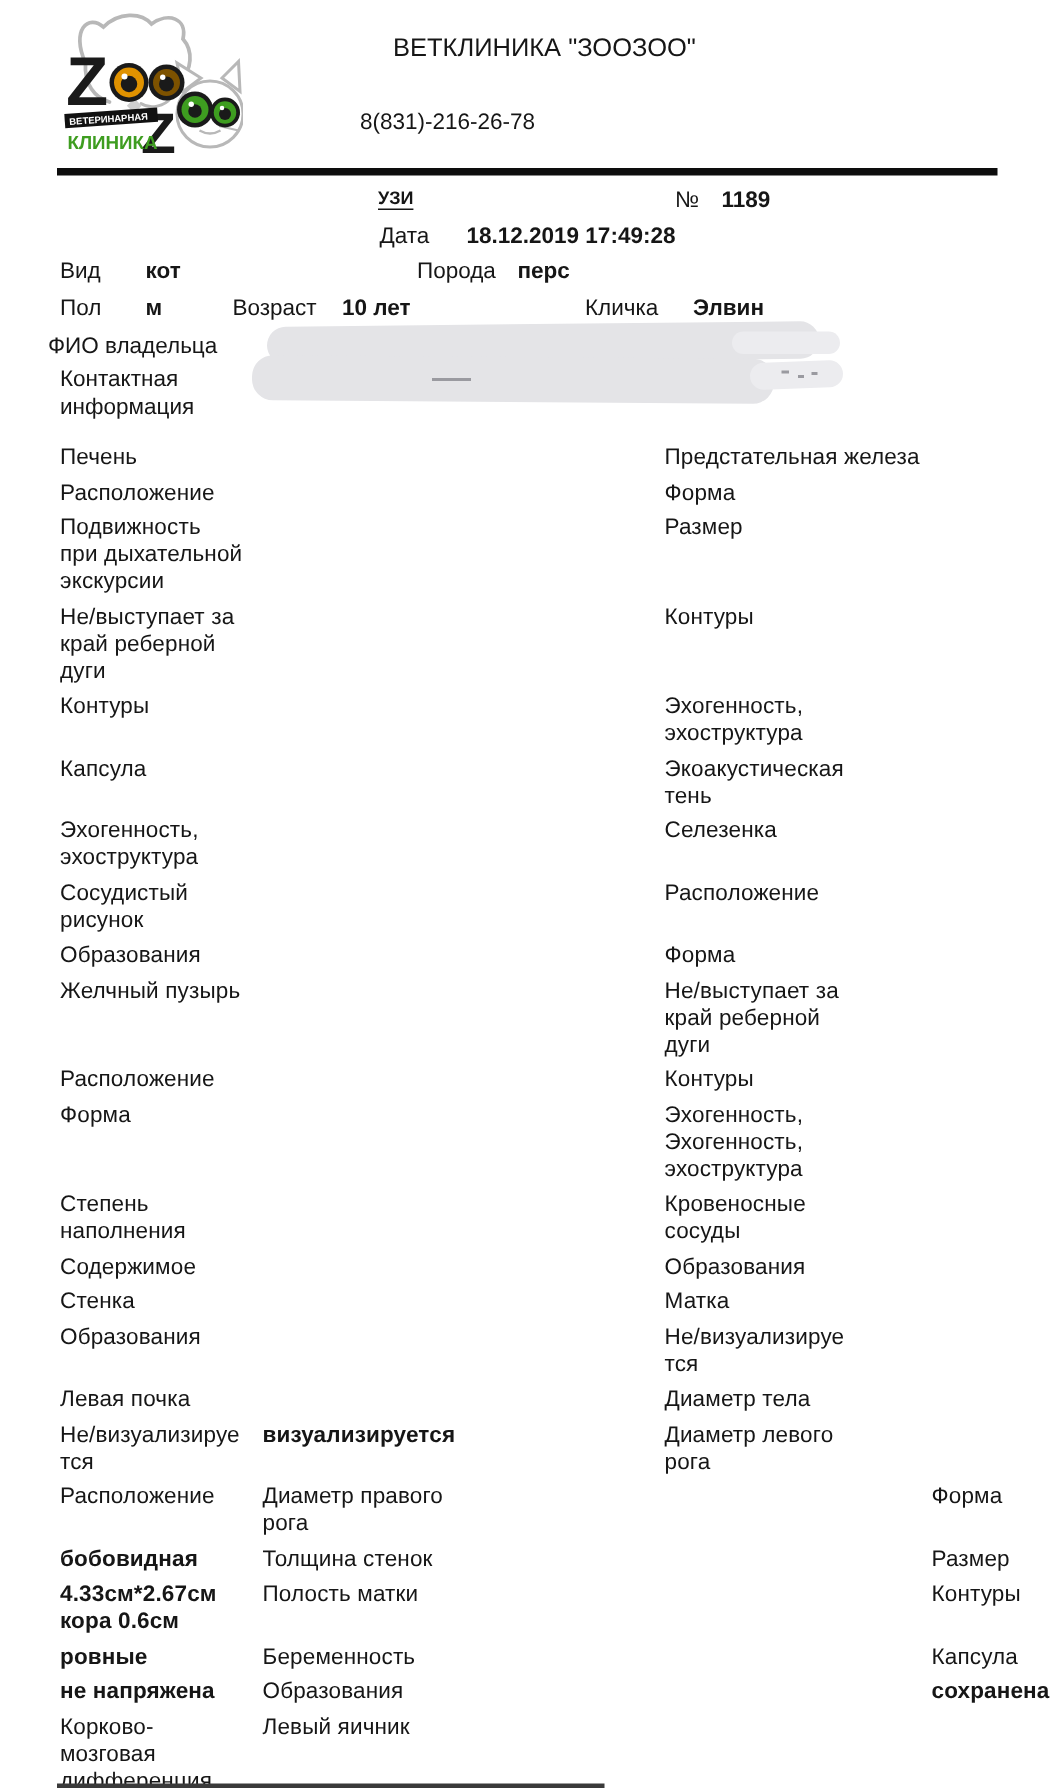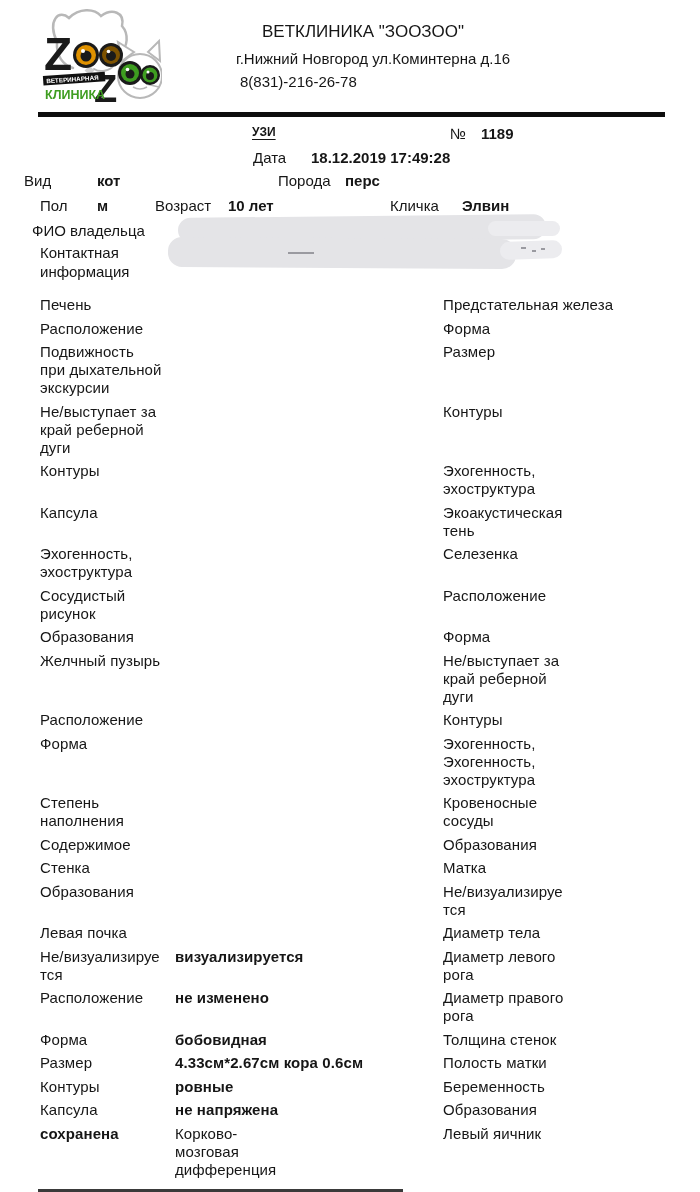--- a/index.html
+++ b/index.html
@@ -78,33 +78,32 @@
     </g>
 
     <g transform="rotate(-4 2 72)">
       <rect x="1" y="70" width="62" height="9.5" fill="#111111"></rect>
       <text x="4" y="77.5" font-size="6.3" font-weight="bold" fill="#ffffff">ВЕТЕРИНАРНАЯ</text>
     </g>
     <text x="3" y="93" font-size="12.5" font-weight="bold" fill="#3e9d20">КЛИНИКА</text>
   </svg>
 
   <div class="abs clinic-name" style="left:262px;top:22px;">ВЕТКЛИНИКА "ЗООЗОО"</div>
-  <div class="abs" style="left:236px;top:49px;">г.Нижний Новгород ул.Коминтерна д.16</div>
   <div class="abs" style="left:240px;top:72px;">8(831)-216-26-78</div>
 
   <div class="rule" style="left:38px;top:112px;width:627px;height:4.5px;"></div>
 
   <div class="abs doc-title" style="left:252px;top:123px;">УЗИ</div>
   <div class="abs" style="left:450px;top:124px;">№</div>
   <div class="abs b" style="left:481px;top:124px;">1189</div>
 
   <div class="abs" style="left:253px;top:148px;">Дата</div>
   <div class="abs b" style="left:311px;top:148px;">18.12.2019 17:49:28</div>
 
-  <div class="abs" style="left:24px;top:171px;">Вид</div>
+  <div class="abs" style="left:40px;top:171px;">Вид</div>
   <div class="abs b" style="left:97px;top:171px;">кот</div>
   <div class="abs" style="left:278px;top:171px;">Порода</div>
   <div class="abs b" style="left:345px;top:171px;">перс</div>
 
   <div class="abs" style="left:40px;top:196px;text-align:right;">Пол</div>
   <div class="abs b" style="left:97px;top:196px;">м</div>
   <div class="abs" style="left:155px;top:196px;">Возраст</div>
   <div class="abs b" style="left:228px;top:196px;">10 лет</div>
   <div class="abs" style="left:390px;top:196px;text-align:center;">Кличка</div>
   <div class="abs b" style="left:462px;top:196px;">Элвин</div>
@@ -224,21 +223,20 @@
     <div class="cell rv"></div>
 
     <div class="cell ll">Не/визуализируе
 тся</div>
     <div class="cell lv">визуализируется</div>
     <div class="cell rl">Диаметр левого
 рога</div>
     <div class="cell rv"></div>
 
     <div class="cell ll">Расположение</div>
-    <div class="cell lv">не изменено</div>
     <div class="cell rl">Диаметр правого
 рога</div>
     <div class="cell rv"></div>
 
     <div class="cell ll">Форма</div>
     <div class="cell lv">бобовидная</div>
     <div class="cell rl">Толщина стенок</div>
     <div class="cell rv"></div>
 
     <div class="cell ll">Размер</div>

